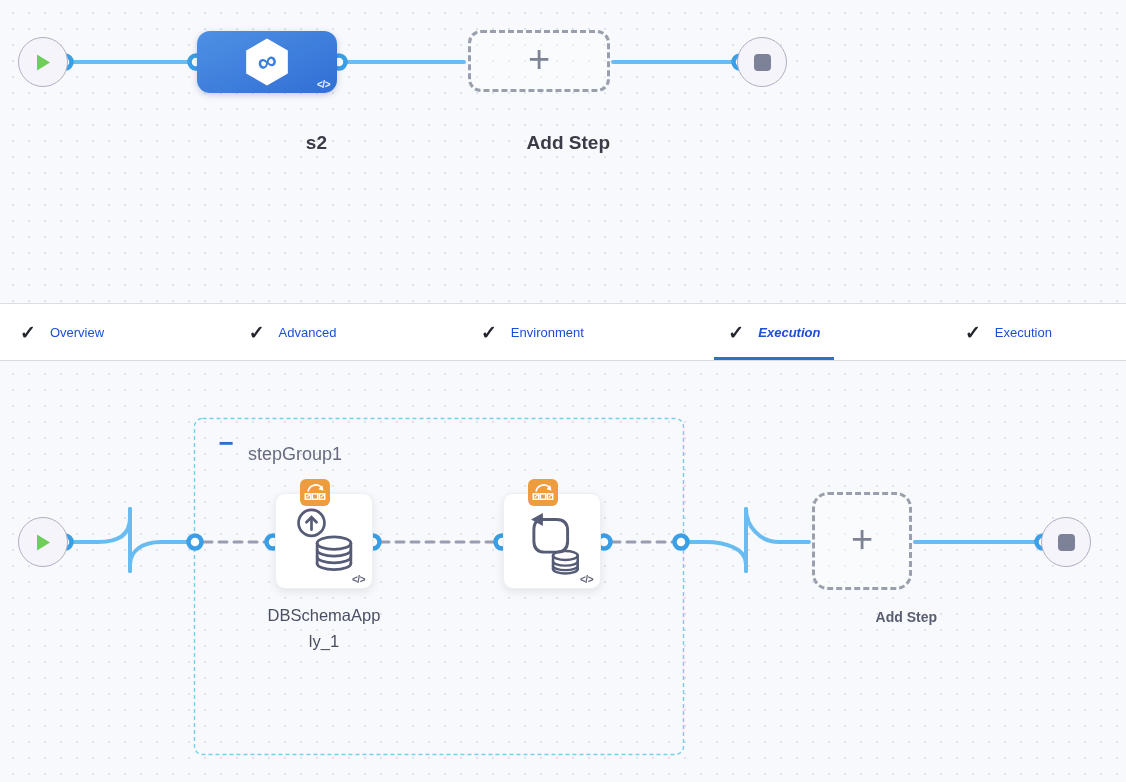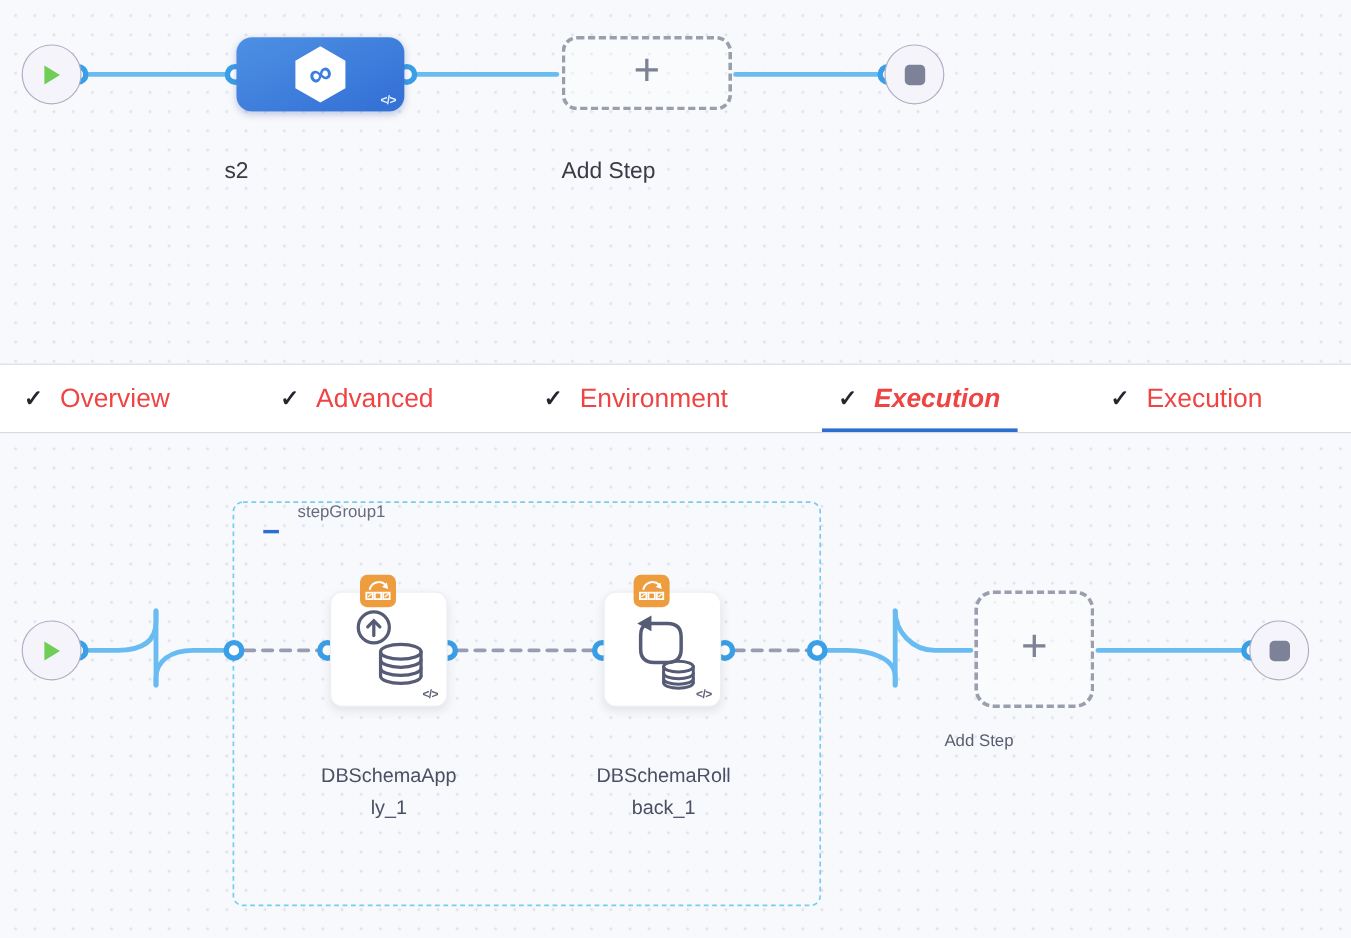--- a/index.html
+++ b/index.html
@@ -31,41 +31,41 @@
   .code-badge.light { color:#e9f1fd; }
   .code-badge.dark { color:#5d6277; }
 
   
   .add-node { position:absolute; border:3px dashed #999fad; background:rgba(255,255,255,.35);
     display:flex; align-items:center; justify-content:center; z-index:2; cursor:pointer; }
   .add-node .plus { font-size:38px; font-weight:400; color:#7d8394; line-height:1; margin-top:-4px; }
   .add-stage { left:468px; top:30px; width:142px; height:62px; border-radius:13px; }
   .add-step  { left:812px; top:131px; width:100px; height:98px; border-radius:16px; }
 
-  .node-label { position:absolute; text-align:left; color:#393b46; font-size:19px; z-index:3; }
+  .node-label { position:absolute; text-align:right; color:#393b46; font-size:19px; z-index:3;font-weight:bold; }
   .node-label.gray { color:#595e70; }
   .step-label { position:absolute; text-align:center; color:#4b4f63; font-size:16.5px; line-height:1.55;
-    word-break:break-all; z-index:3;margin-top:32px; }
+    word-break:break-all; z-index:3; }
 
   
   .tabbar { position:absolute; left:0; top:303px; width:1126px; height:58px; background:#ffffff;
     border-top:1px solid #dadde6; border-bottom:1px solid #d8dbe4;
     display:flex; align-items:stretch; justify-content:space-between;
     padding:0 60px 0 6px; z-index:4; }
   .tab { display:flex; align-items:center; gap:14px; padding:0 14px; cursor:pointer;
     border-bottom:3px solid transparent; padding-top:3px; }
   .tab .check { font-size:19px; font-weight:600; color:#23252f; }
-  .tab .tab-label { font-size:22px; color:#ef4444; }
+  .tab .tab-label { font-size:13px; color:#1d4ed8; }
   .tab.active { border-bottom-color:#2d6fd1; }
   .tab.active .tab-label { font-weight:700;font-style:italic; }
 
   
   .group-collapse { position:absolute; left:214px; top:70px; width:24px; height:26px; z-index:3;
     color:#2e6ed0; font-size:26px; font-weight:800; line-height:24px; text-align:center; cursor:pointer; }
-  .group-name { position:absolute; left:248px; top:57px; font-size:14px; color:#676b80; z-index:3; cursor:pointer; }
+  .group-name { position:absolute; left:248px; top:83px; font-size:18px; color:#676b80; z-index:3; cursor:pointer; }
 
   
   .step-card { position:absolute; width:98px; height:96px; border-radius:10px; background:#ffffff;
     border:1px solid #edeff5; box-shadow:0 3px 8px rgba(40,41,61,.10); z-index:2; cursor:pointer; }
   .strategy-badge { position:absolute; width:30px; height:27px; border-radius:6px; background:#ed9d3e;
     z-index:4; display:flex; align-items:center; justify-content:center; }
 </style>
 </head>
 <body>
 
@@ -196,21 +196,20 @@
           <rect x="4.5" y="15" width="5.8" height="5.8"></rect>
           <rect x="12.1" y="15" width="5.8" height="5.8"></rect>
           <rect x="19.7" y="15" width="5.8" height="5.8"></rect>
           <path d="M5.8 18.9 L9.2 16.2" stroke-width="1.2"></path>
           <path d="M21 18.9 L24.4 16.2" stroke-width="1.2"></path>
           <path d="M7.5 12.5 A8.5 8.5 0 0 1 22 8" stroke-width="1.8"></path>
         </g>
         <polygon points="24.2,11.6 18.7,10 22.9,5.8" fill="#ffffff"></polygon>
       </svg>
     </div>
-    <div class="step-label" style="left:496px; top:242px; width:114px;">DBSchemaRollback_1</div>
 
     <div class="add-node add-step">
       <span class="plus">+</span>
     </div>
     <div class="node-label gray" style="left:787px; top:248px; width:150px; font-size:14px;">Add Step</div>
 
     <div class="circle-node" style="left:1041px; top:156px;">
       <span class="stop-square"></span>
     </div>
 

